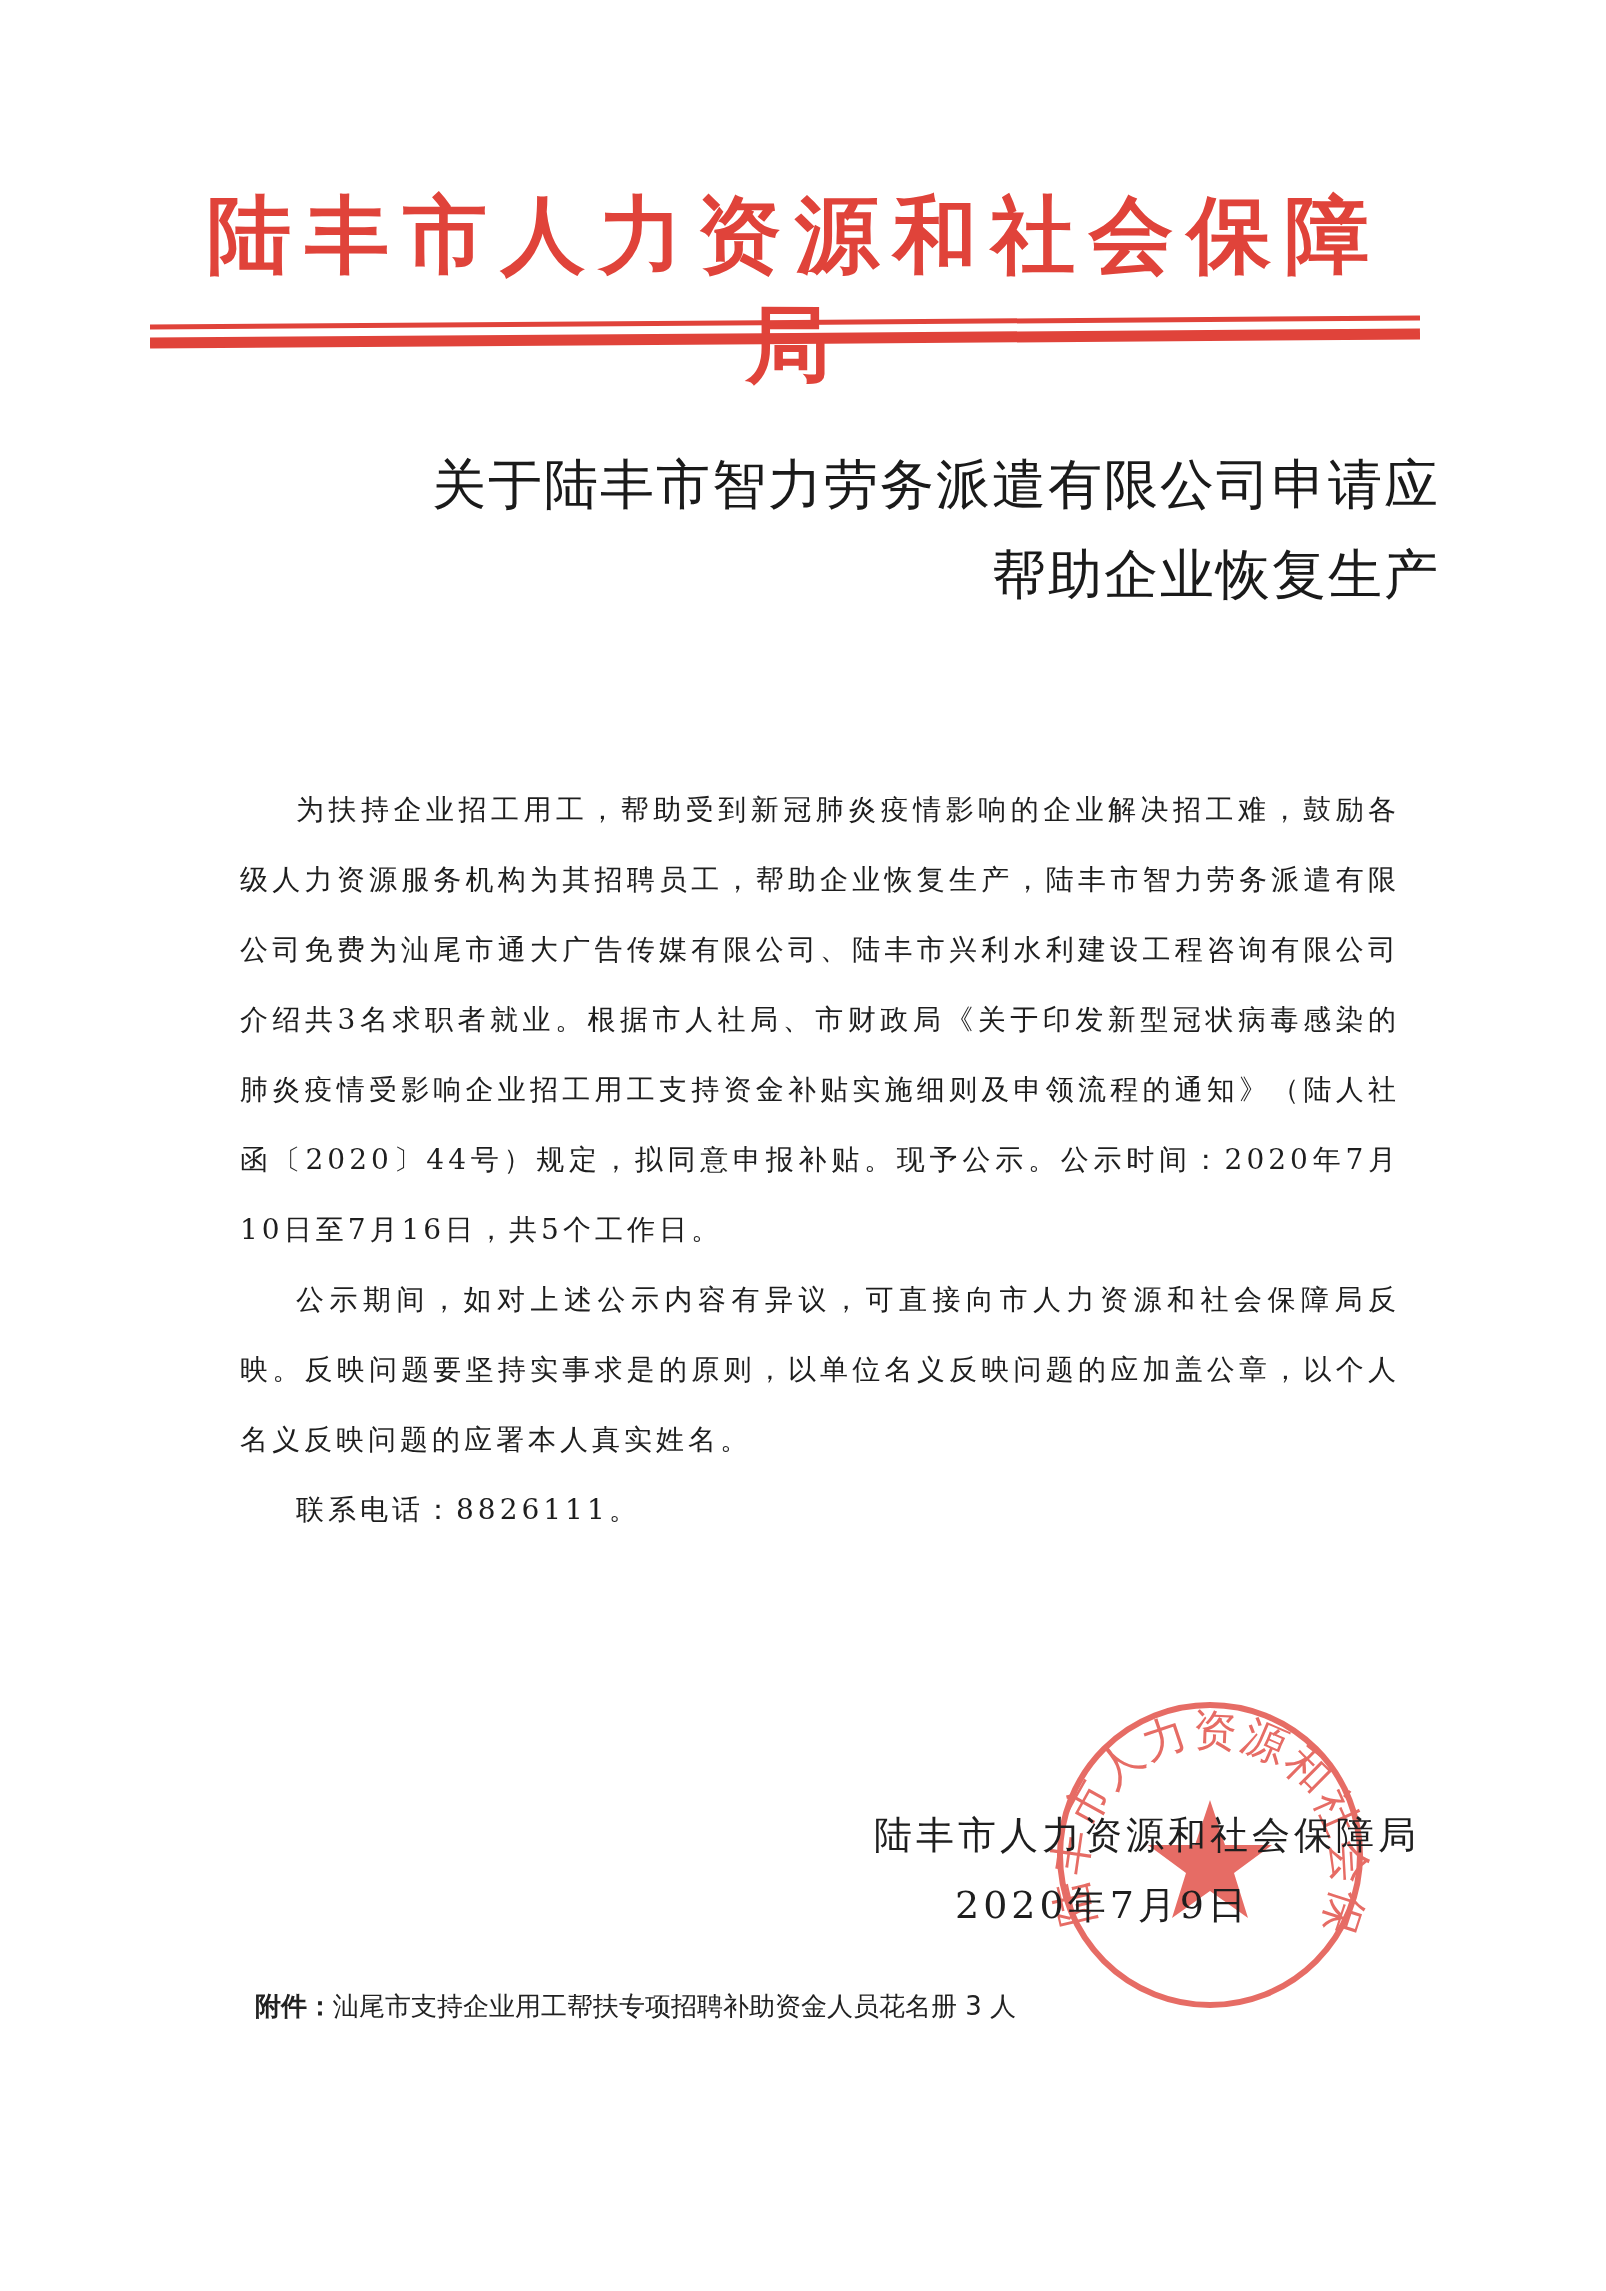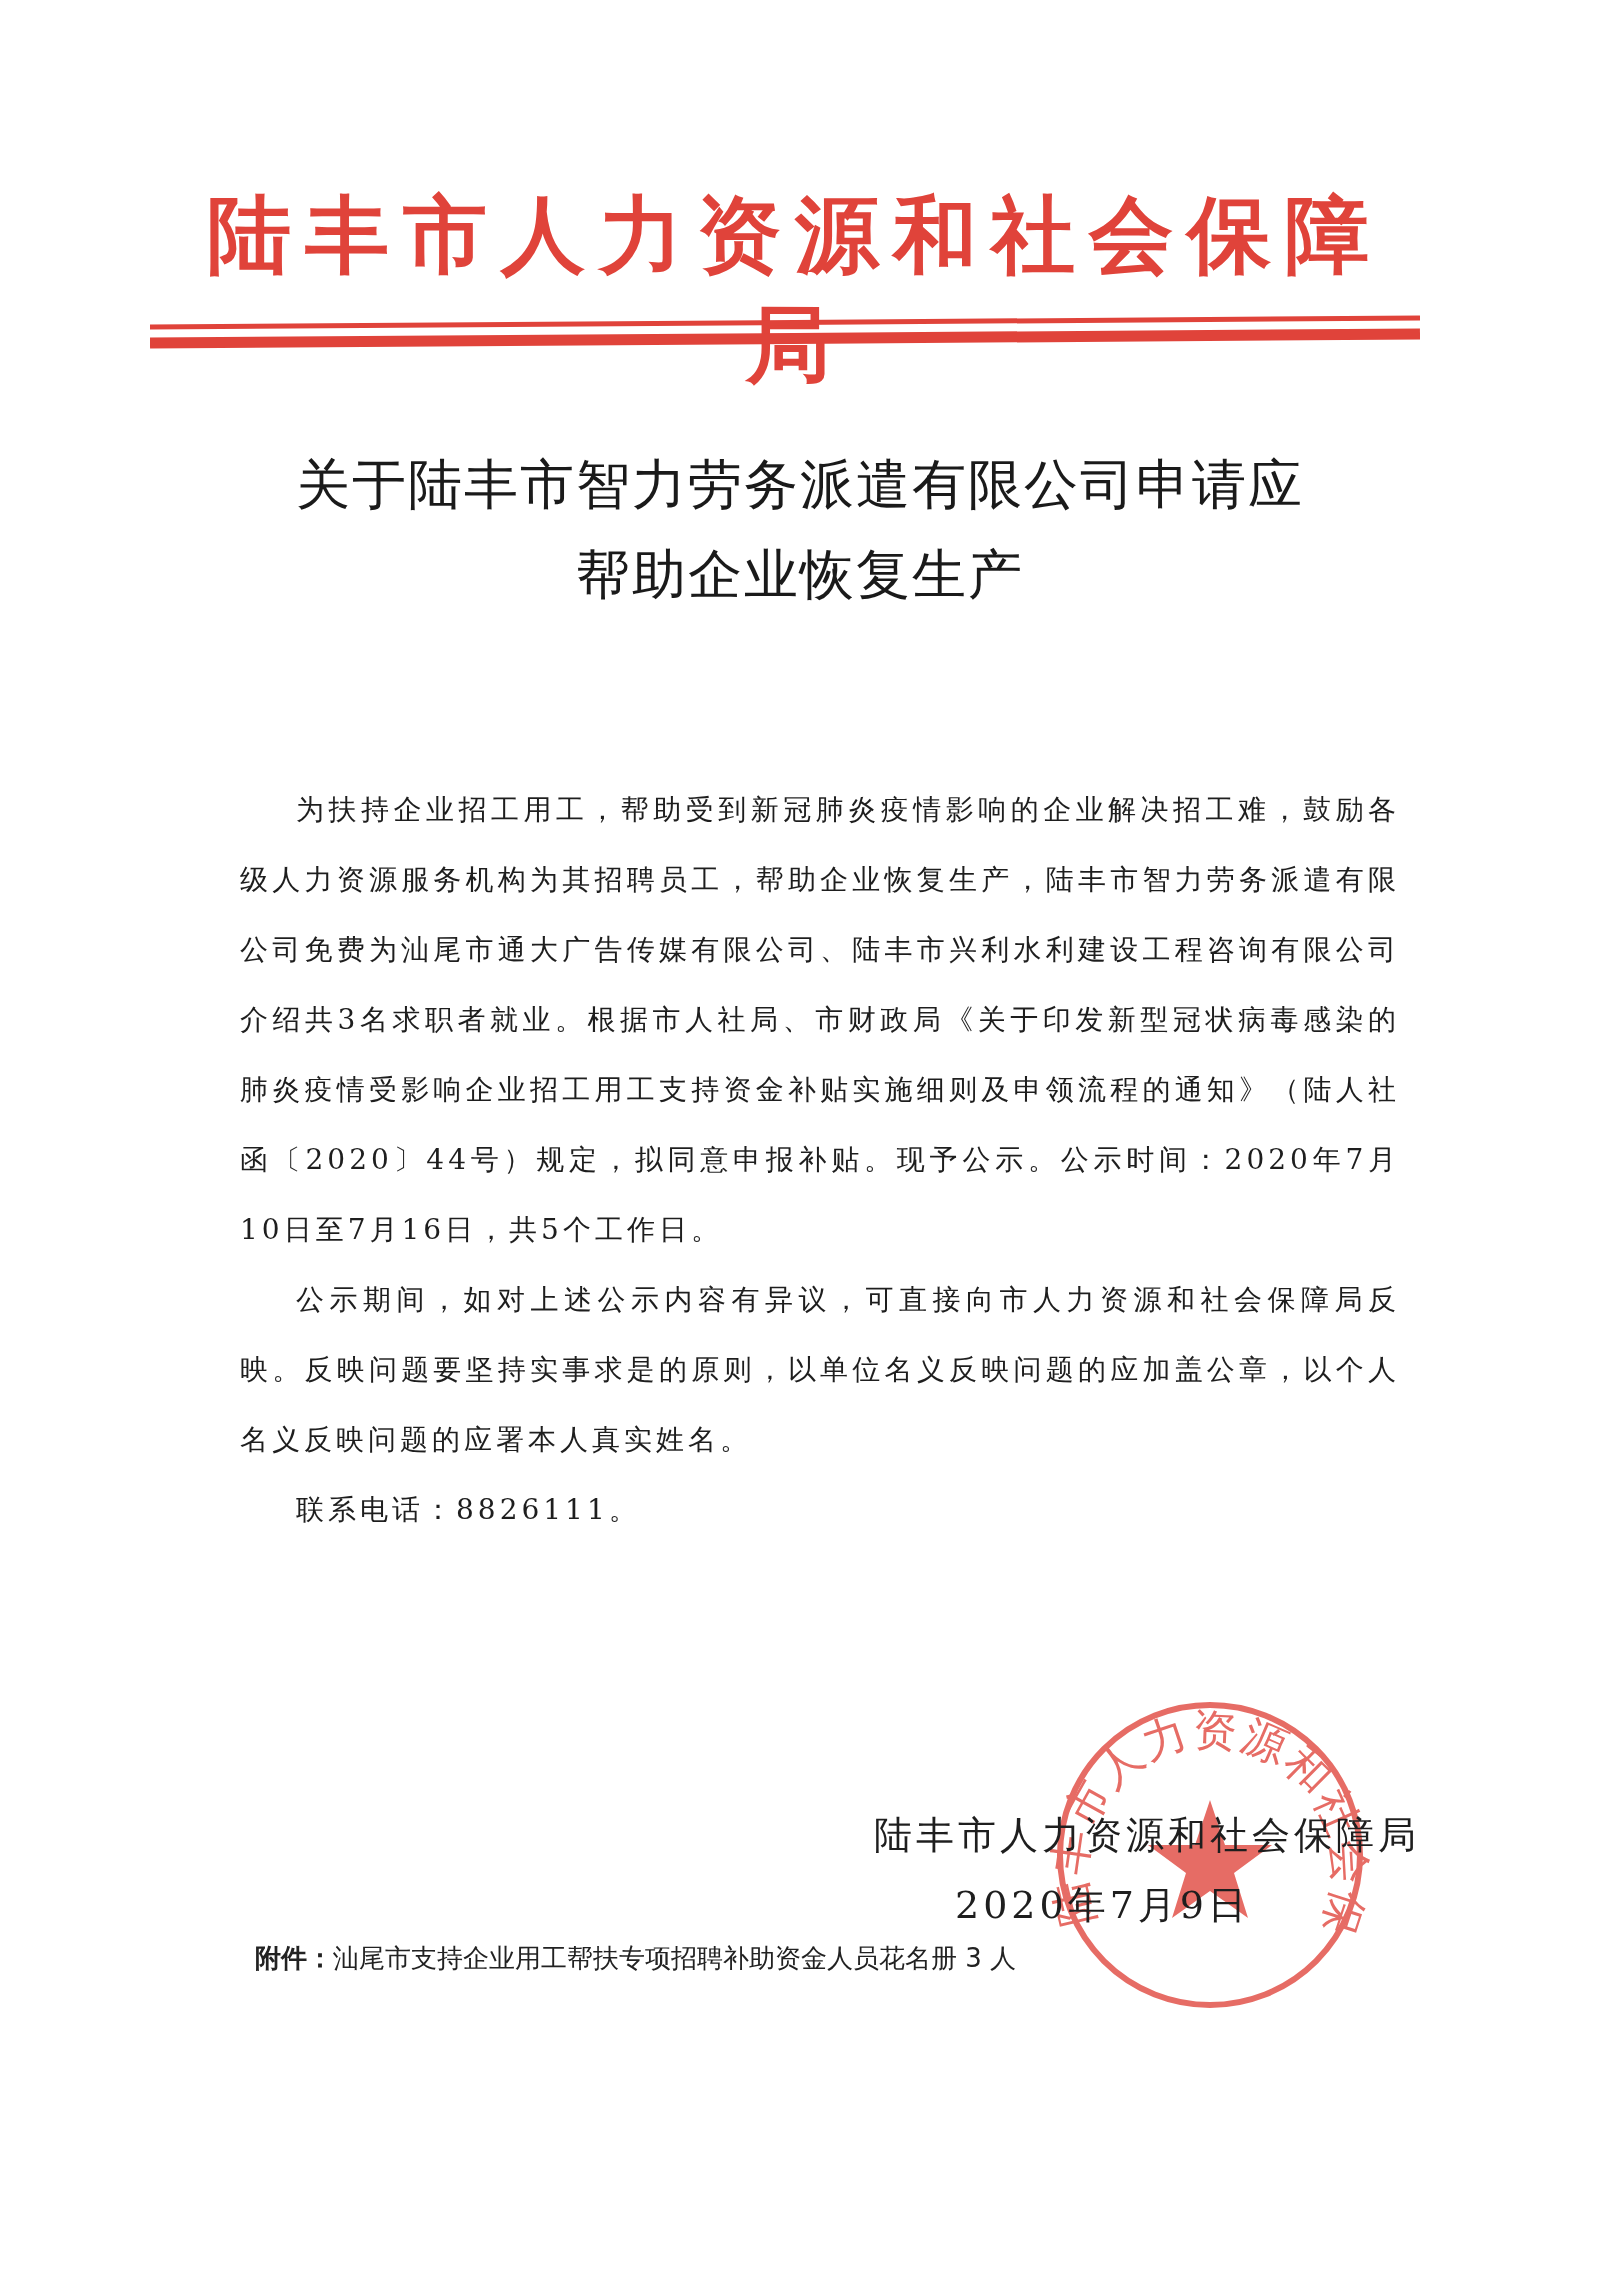--- a/index.html
+++ b/index.html
@@ -25,39 +25,39 @@
     position: absolute; left: 150px; top: 333px; width: 1270px; height: 11px;
     background: #e0433a; transform: rotate(-0.4deg);
   }
   .title {
     position: absolute; left: 160px; top: 440px; width: 1280px;
     text-align: center;
     font-family: "DejaVu Sans", "Liberation Sans", sans-serif;
     font-size: 54px; line-height: 90px; color: #1a1a1a;
     letter-spacing: 2px;
   }
-  .title div { white-space: nowrap; }
+  .title div { white-space: nowrap; text-align: right; }
   .body {
     position: absolute; left: 240px; top: 775px; width: 1160px;
     font-size: 28px; line-height: 70px; letter-spacing: 4px;
     text-align: justify;
   }
   .body p { margin: 0; text-indent: 2em; }
   .signature {
     position: absolute; left: 820px; top: 1800px; width: 600px;
     font-size: 38px; line-height: 70px; letter-spacing: 4px;
     text-align: right;
   }
   .signature .date { padding-right: 35px; text-align: center; }
   .seal {
     position: absolute; left: 1040px; top: 1695px; width: 340px; height: 320px;
     opacity: 0.78;
   }
   .attachment {
-    position: absolute; left: 255px; top: 1938px;
+    position: absolute; left: 255px; top: 1986px;
     font-family: "DejaVu Sans", "Liberation Sans", sans-serif;
     font-size: 26px; line-height: 40px; color: #222;
   }
   .attachment .label { font-weight: bold; }
 </style>
 </head>
 <body>
 
 <div class="letterhead">陆丰市人力资源和社会保障局</div>
 <div class="rule-thin"></div>

